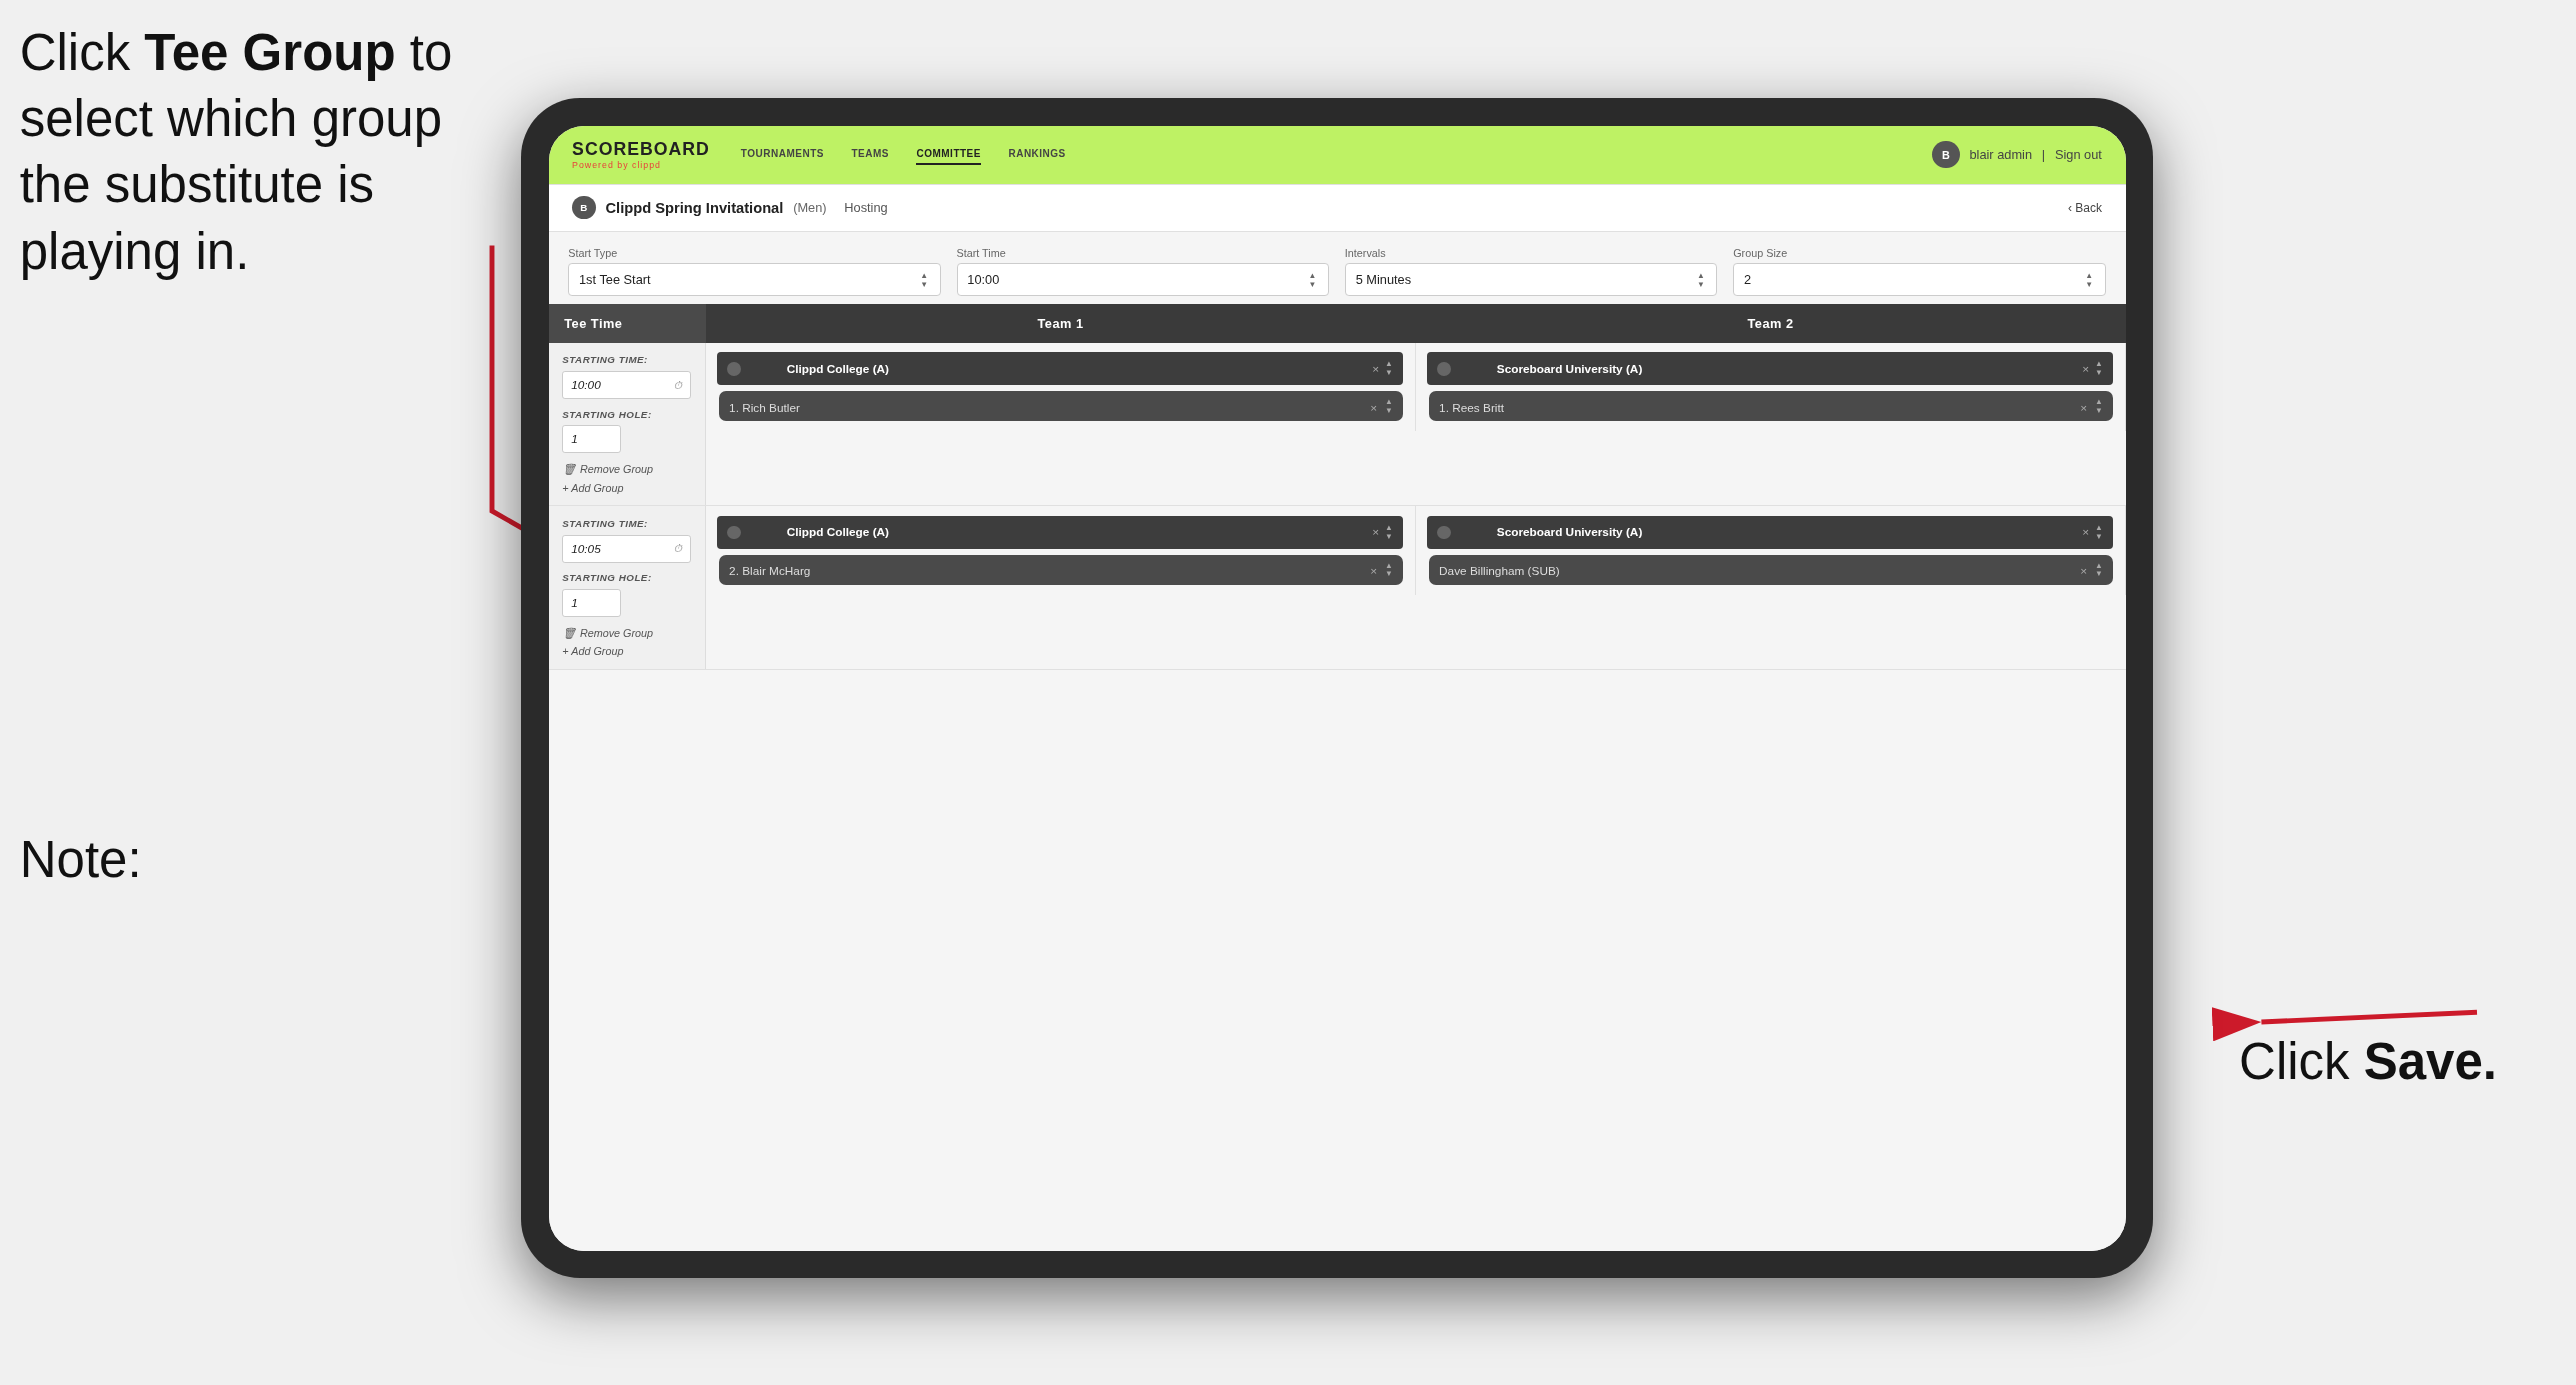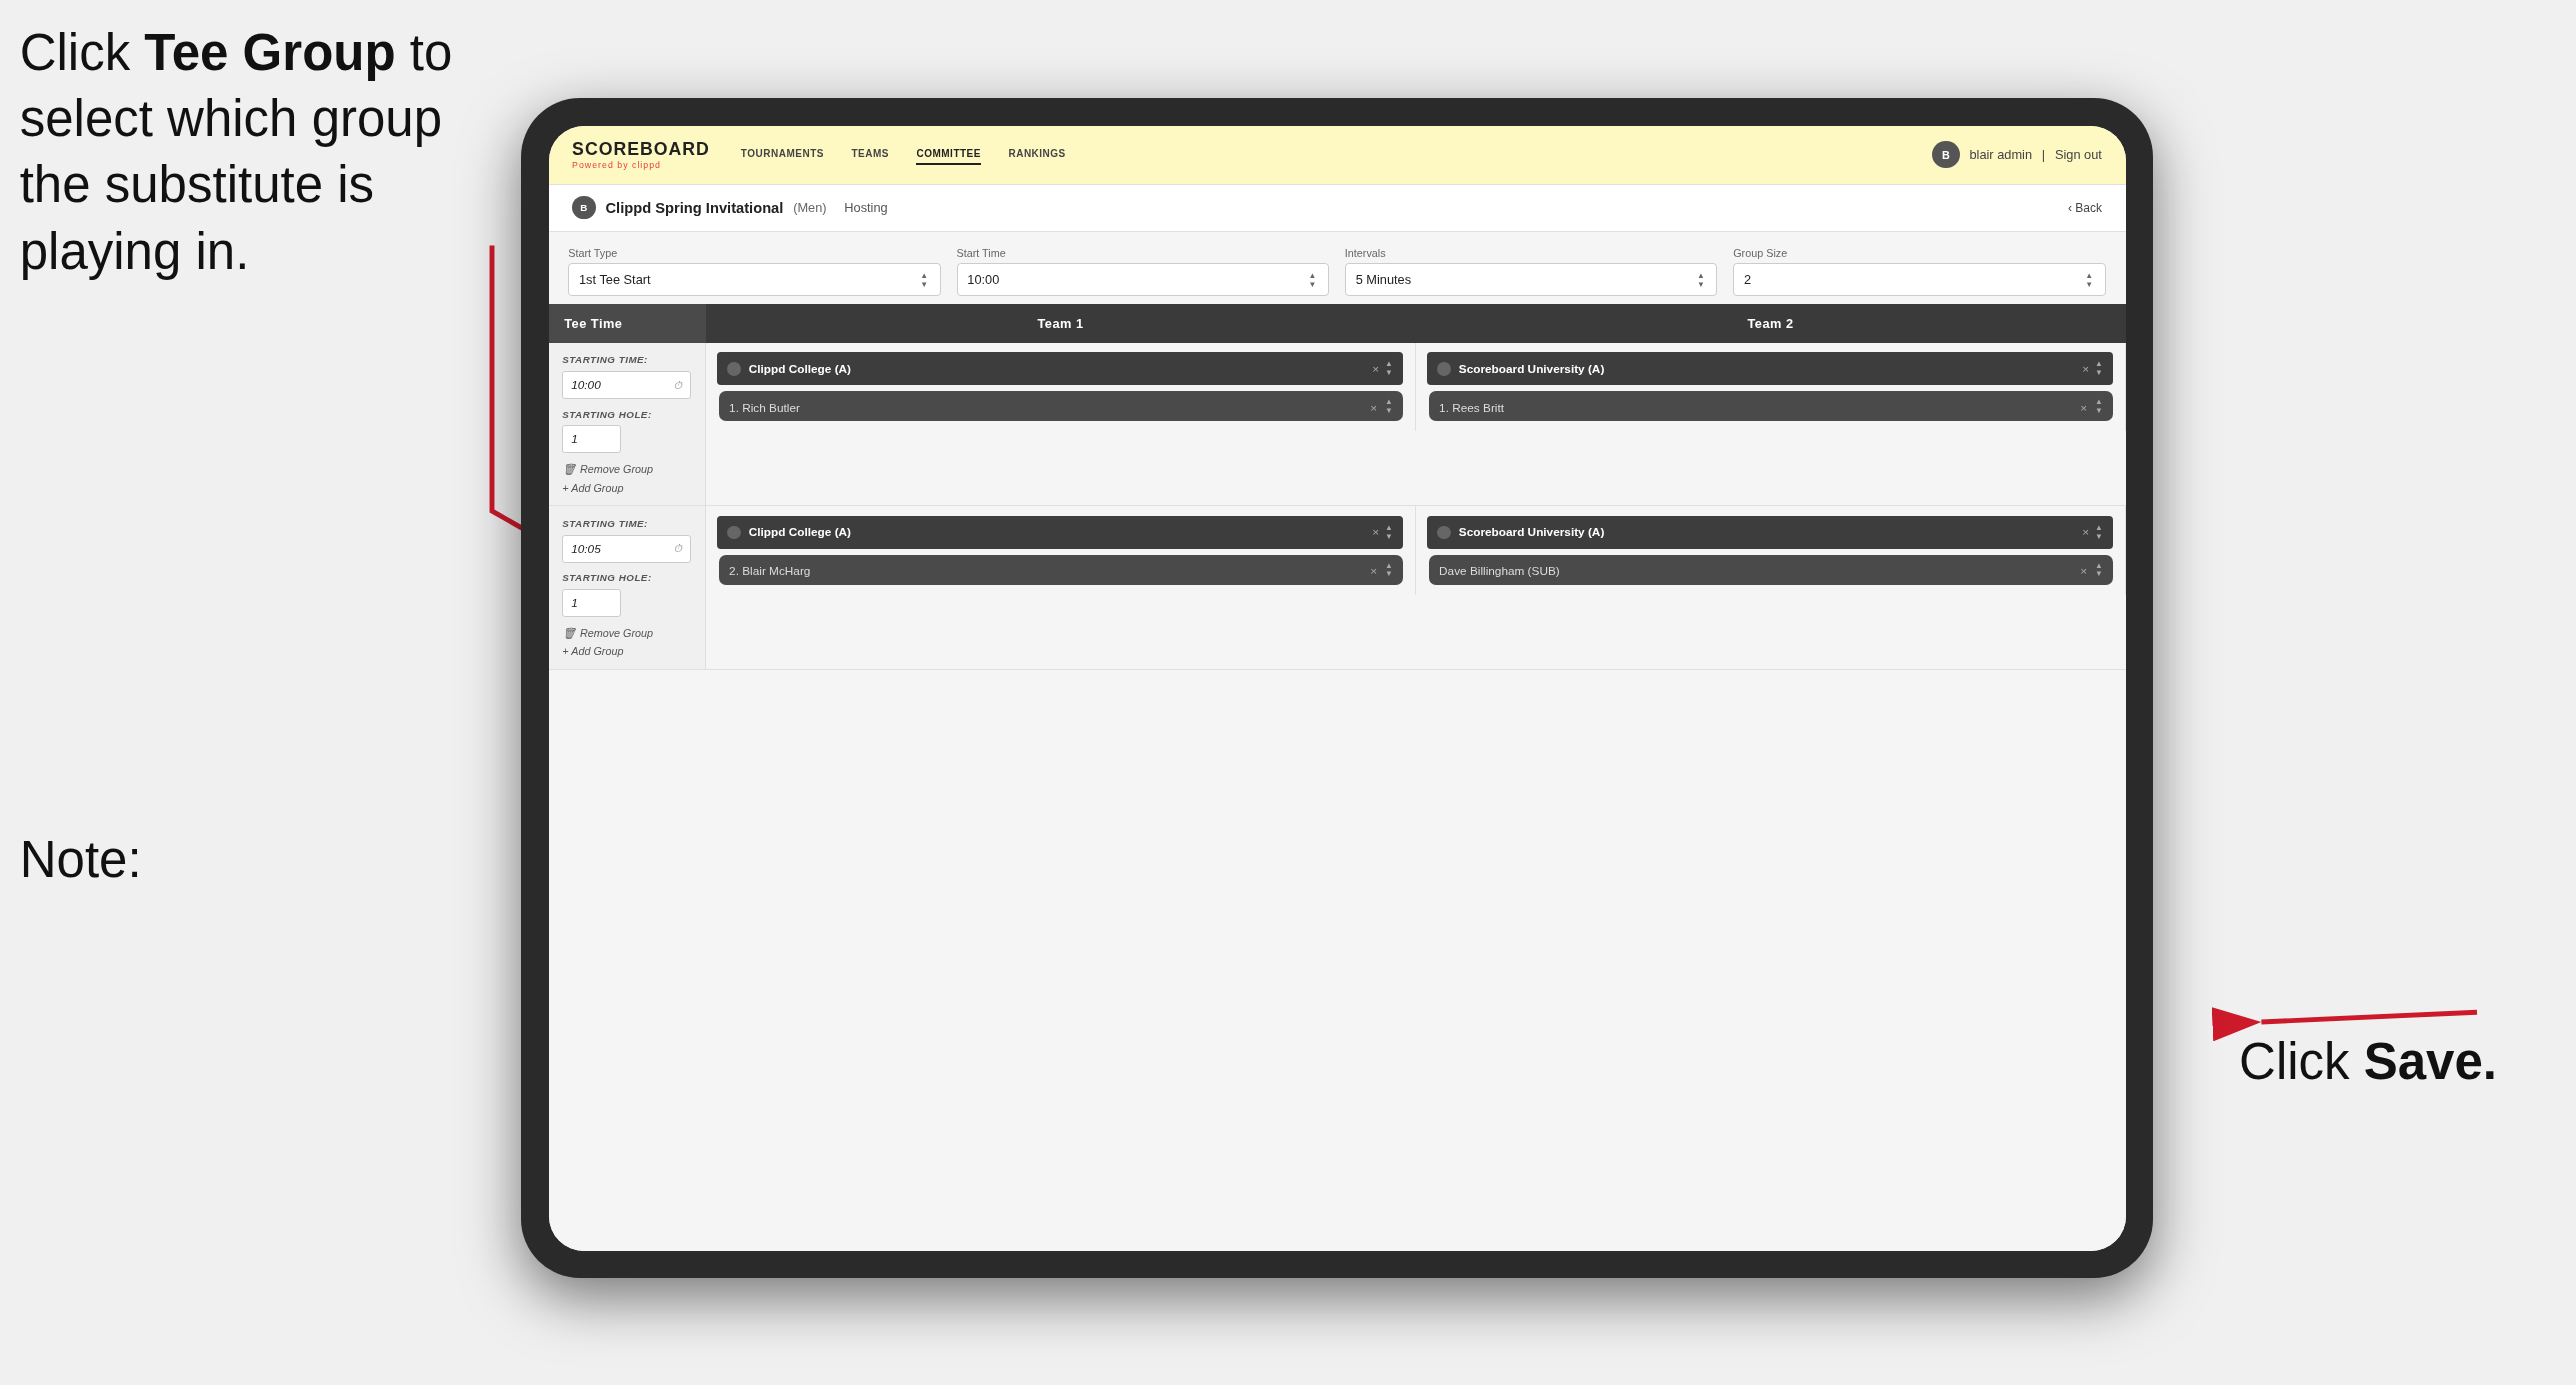--- a/index.html
+++ b/index.html
@@ -68,21 +68,21 @@
       border-radius: 35px;
       overflow: hidden;
       display: flex;
       flex-direction: column;
     }
 
     
     .top-nav {
       display: flex;
       align-items: center;
-      background: #fef9c3;
+      background: #bef264;
       border-bottom: 1px solid #e0e0e0;
       padding: 0 23.6px;
       height: 59px;
       flex-shrink: 0;
     }
 
     .logo-area {
       display: flex;
       flex-direction: column;
       margin-right: 31px;
@@ -357,20 +357,21 @@
       height: 13.8px;
       background: #666;
       border-radius: 50%;
       flex-shrink: 0;
     }
     .team-name {
       font-size: 11.8px;
       font-weight: 600;
       color: #fff;
       flex: 1;
+      margin-left: 38px;
     }
     .team-actions {
       display: flex;
       gap: 5.9px;
       align-items: center;
       margin-left: auto;
     }
     .team-x {
       font-size: 11.8px;
       color: #aaa;

